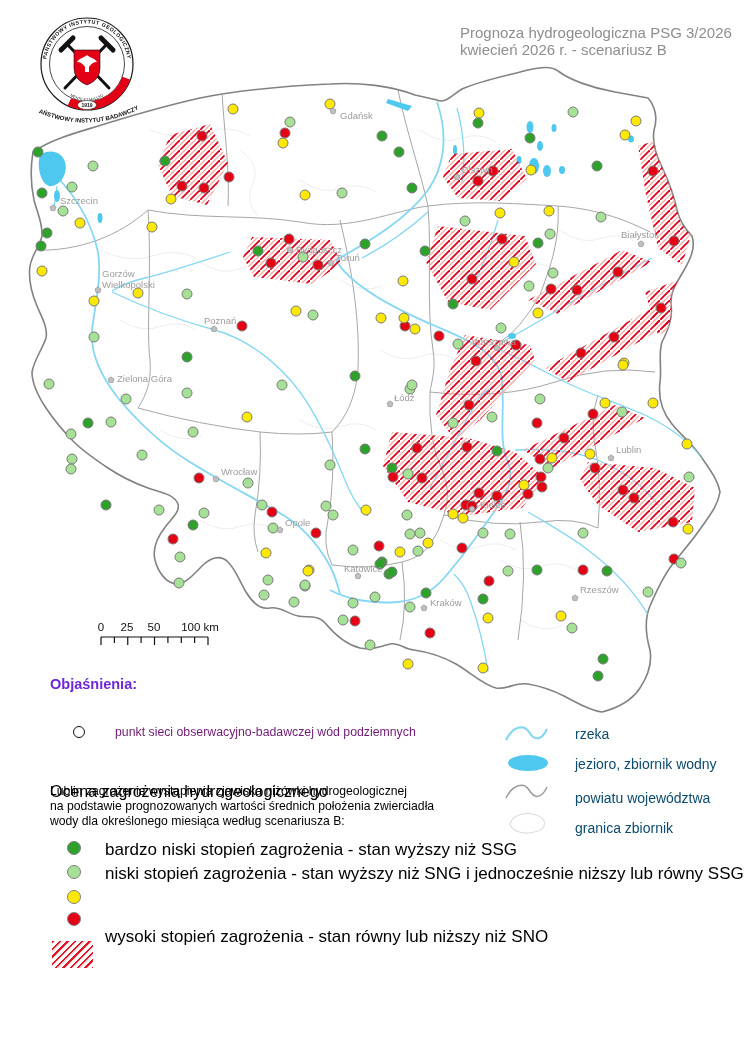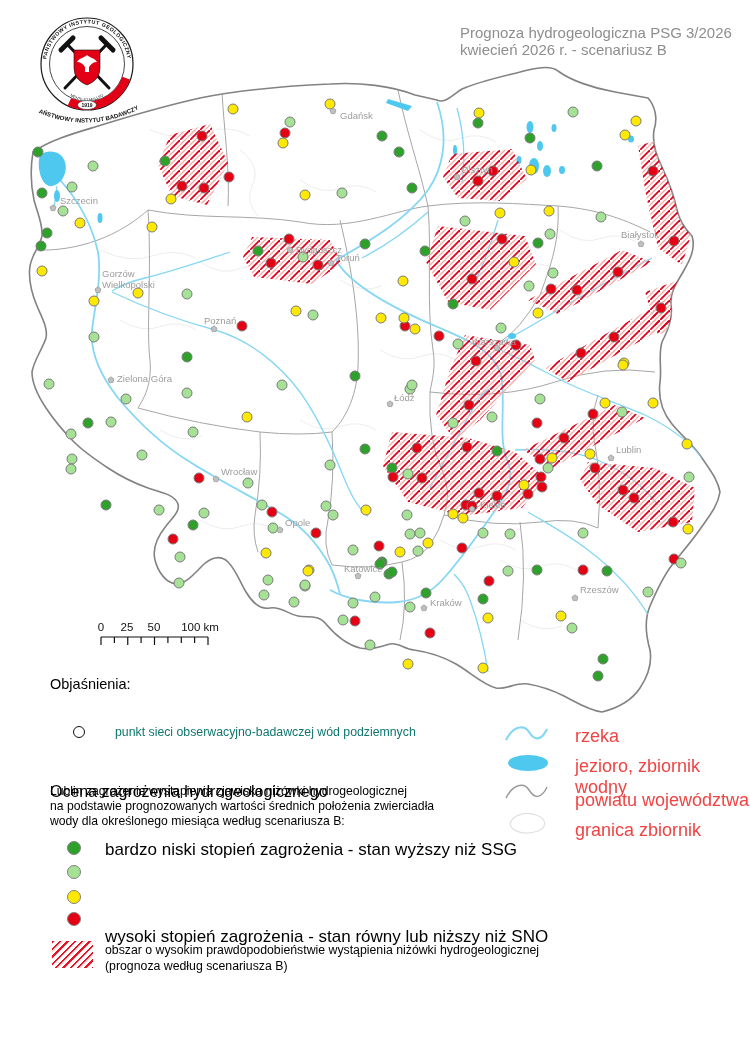--- a/index.html
+++ b/index.html
@@ -1,25 +1,25 @@
 <!DOCTYPE html>
 <html><head>
 <meta charset="utf-8">
 <style>
   html,body{margin:0;padding:0;background:#fff;}
   .canvas{position:relative;width:750px;height:1061px;background:#fff;
           font-family:"Liberation Sans",sans-serif;overflow:hidden;}
   .abs{position:absolute;}
   #map-svg{position:absolute;left:0;top:0;}
   .title-block{left:460px;top:24px;color:#8e8e8e;font-size:15px;line-height:17px;}
-  .legend-heading{left:50px;top:676px;font-size:14.5px;font-weight:normal;color:#000000;}
+  .legend-heading{left:50px;top:676px;font-size:14.5px;font-weight:bold;color:#6d28d9;}
   .point-symbol{left:73px;top:726px;width:10px;height:10px;border:1.4px solid #111;
                 border-radius:50%;background:#fff;}
-  .point-label{left:115px;top:725px;font-size:12.3px;color:#0f766e;}
-  .right-item-label{font-size:18px;color:#ef4444;}
+  .point-label{left:115px;top:725px;font-size:12.3px;color:#701a75;}
+  .right-item-label{font-size:14px;color:#0c4a6e;}
   .assess-heading{left:50px;top:762px;font-size:16px;font-weight:normal;color:#000;margin-top:21px;}
   .assess-desc{left:50px;top:784px;width:430px;font-size:12.2px;line-height:15px;
                color:#000;white-space:pre-line;}
   .risk-dot{position:absolute;left:67px;width:12px;height:12px;border:1px solid #808080;
             border-radius:50%;}
   .risk-label{position:absolute;left:105px;font-size:17px;color:#000;}
   .hazard-swatch{left:52px;top:941px;width:41px;height:27px;
      background:repeating-linear-gradient(135deg,
         rgba(225,0,20,0.92) 0 1.7px, rgba(246,170,166,0.55) 1.7px 2.6px,
         rgba(255,255,255,0) 2.6px 5.2px);}
@@ -481,21 +481,20 @@
 <div class="abs right-item-label" style="left:575px;top:820px">granica zbiornik</div>
 
 <div class="abs assess-heading">Ocena zagrożenia hydrogeologicznego</div>
 <div class="abs assess-desc">Lublin zagrożenia wystąpienia zjawiska niżówki hydrogeologicznej
 na podstawie prognozowanych wartości średnich położenia zwierciadła
 wody dla określonego miesiąca według scenariusza B:</div>
 
 <div class="risk-dot" style="top: 841px; background: rgb(46, 161, 43);"></div>
 <div class="risk-label" style="top:840px">bardzo niski stopień zagrożenia - stan wyższy niż SSG</div>
 <div class="risk-dot" style="top: 865px; background: rgb(166, 226, 149);"></div>
+<div class="risk-label" style="top:864px">niski stopień zagrożenia - stan wyższy niż SNG i jednocześnie niższy lub równy SSG</div>
 <div class="risk-dot" style="top: 890px; background: rgb(255, 233, 0);"></div>
 <div class="risk-dot" style="top: 912px; background: rgb(230, 0, 20);"></div>
 <div class="risk-label" style="top:927px">wysoki stopień zagrożenia - stan równy lub niższy niż SNO</div>
 
 <div class="abs hazard-swatch"></div>
-<div class="abs hazard-label">obszar o wysokim prawdopodobieństwie wystąpienia niżówki hydrogeologicznej
-(prognoza według scenariusza B)</div>
 
 </div>
 
 </body></html>

